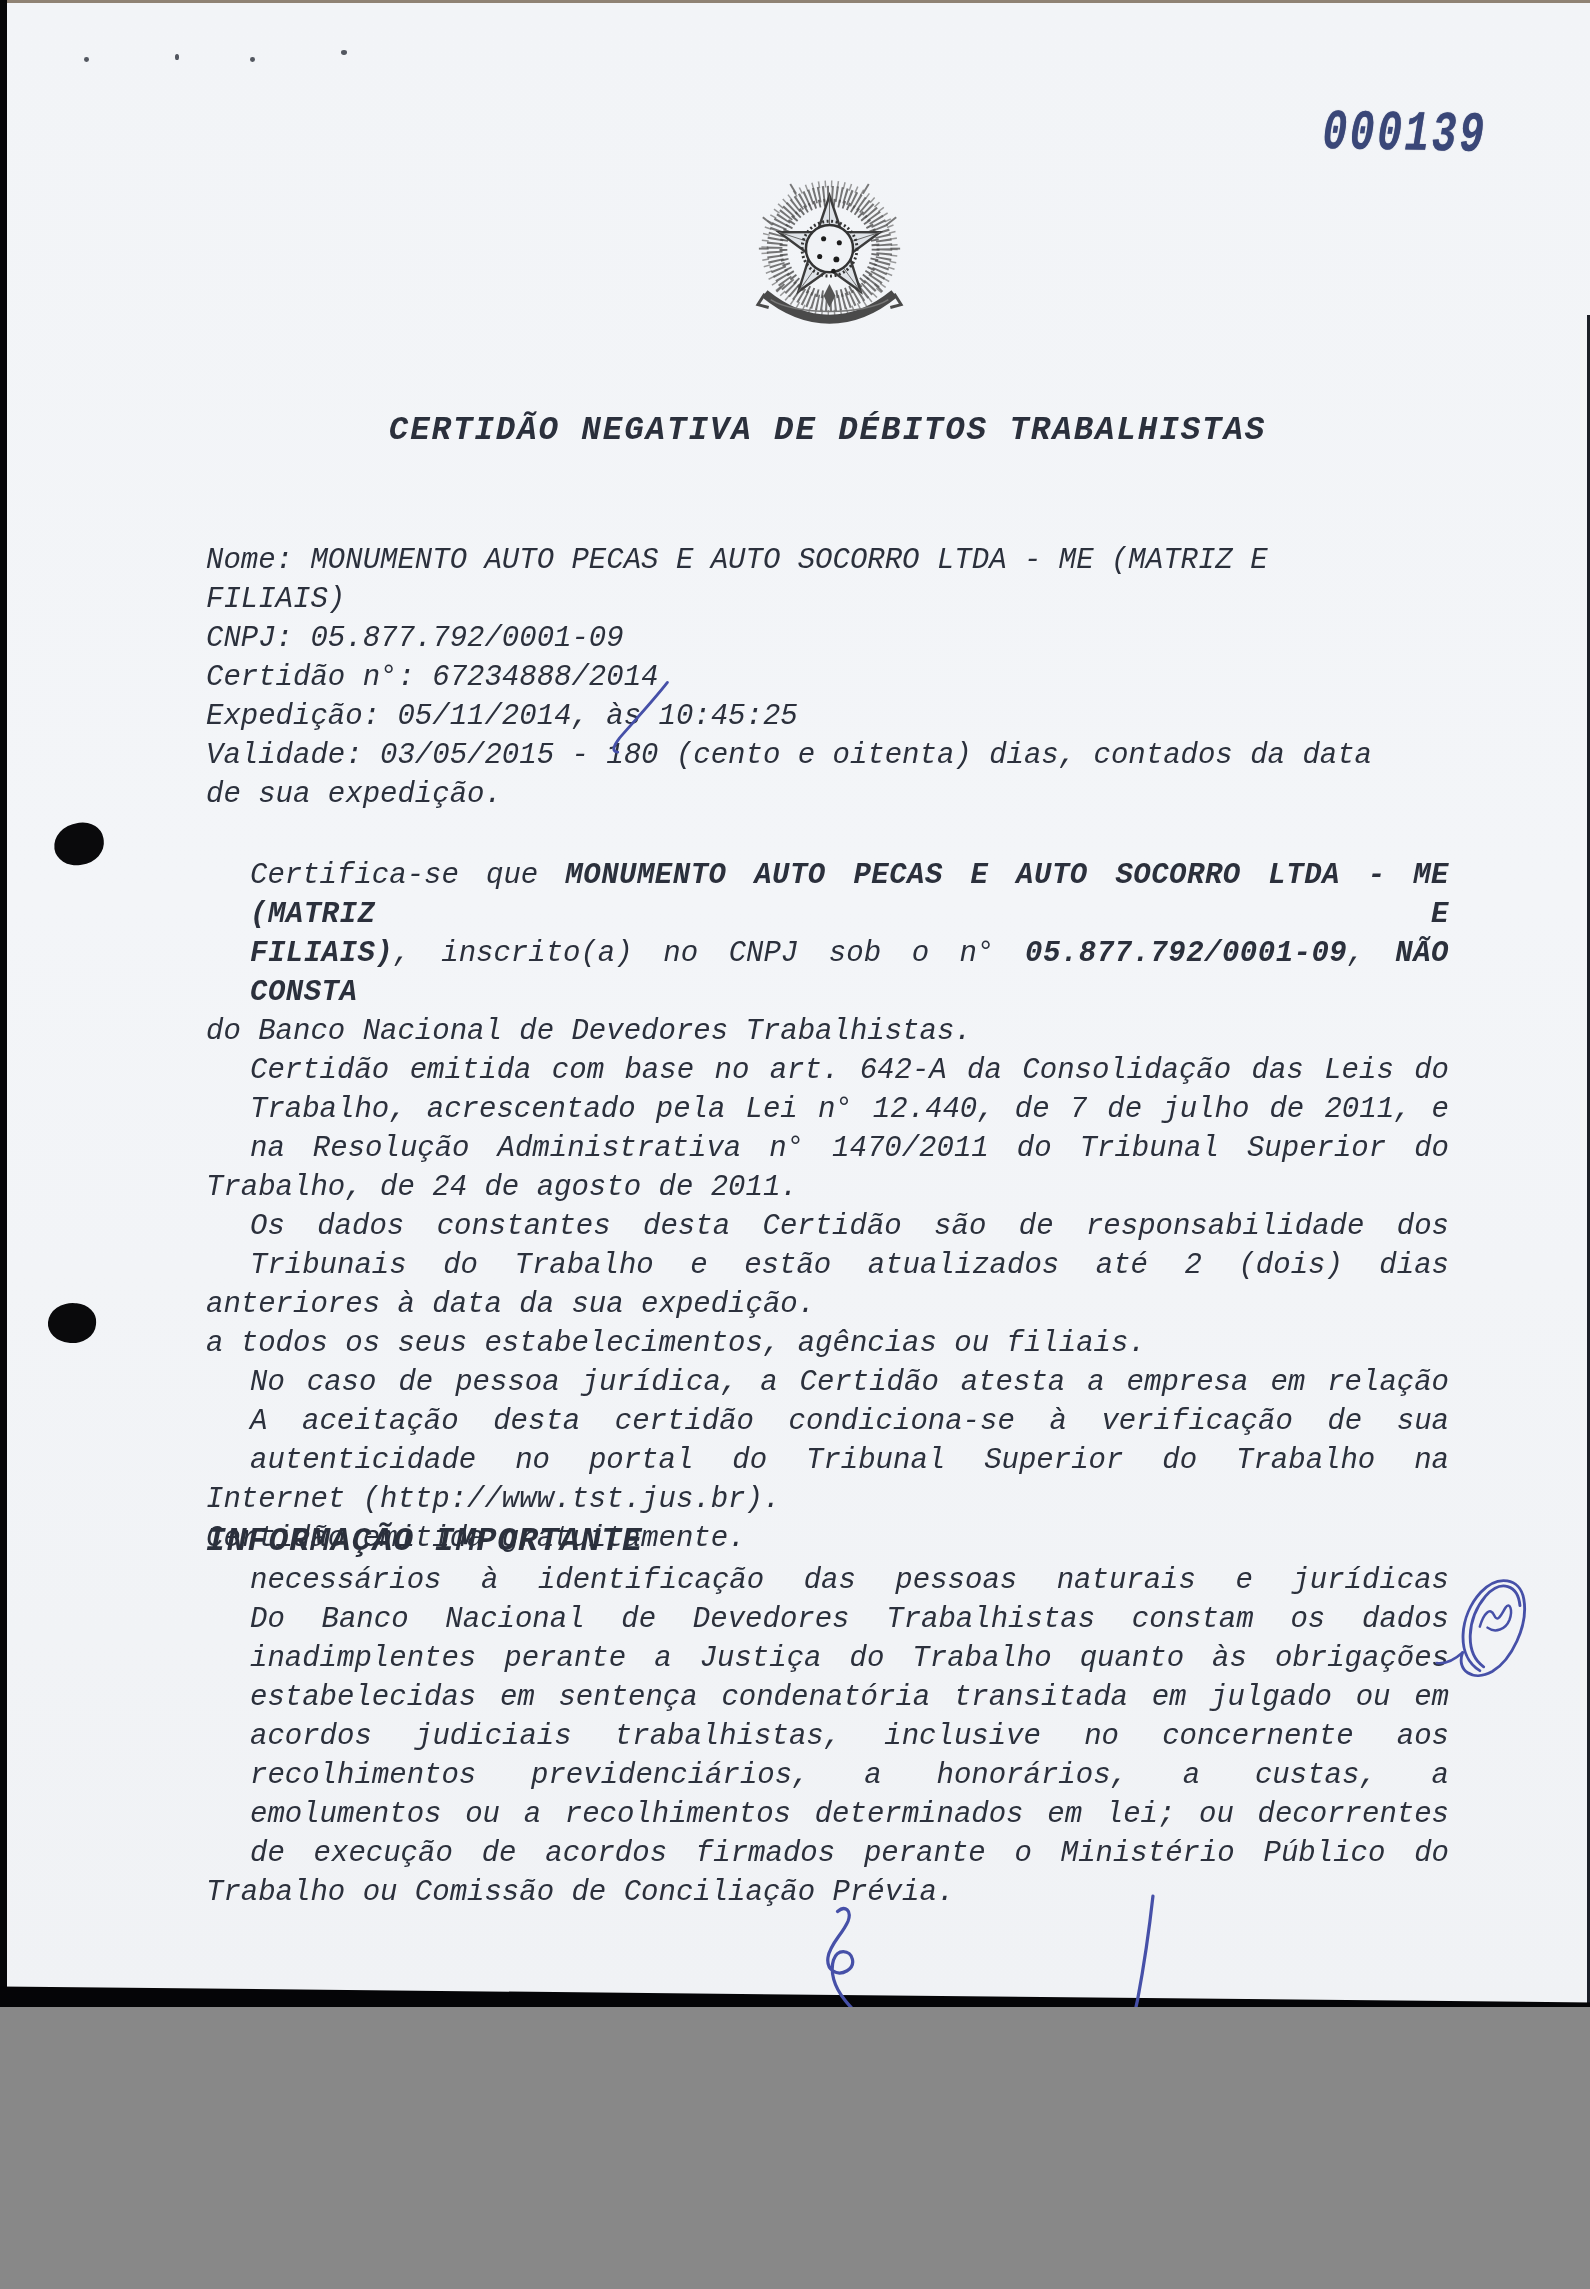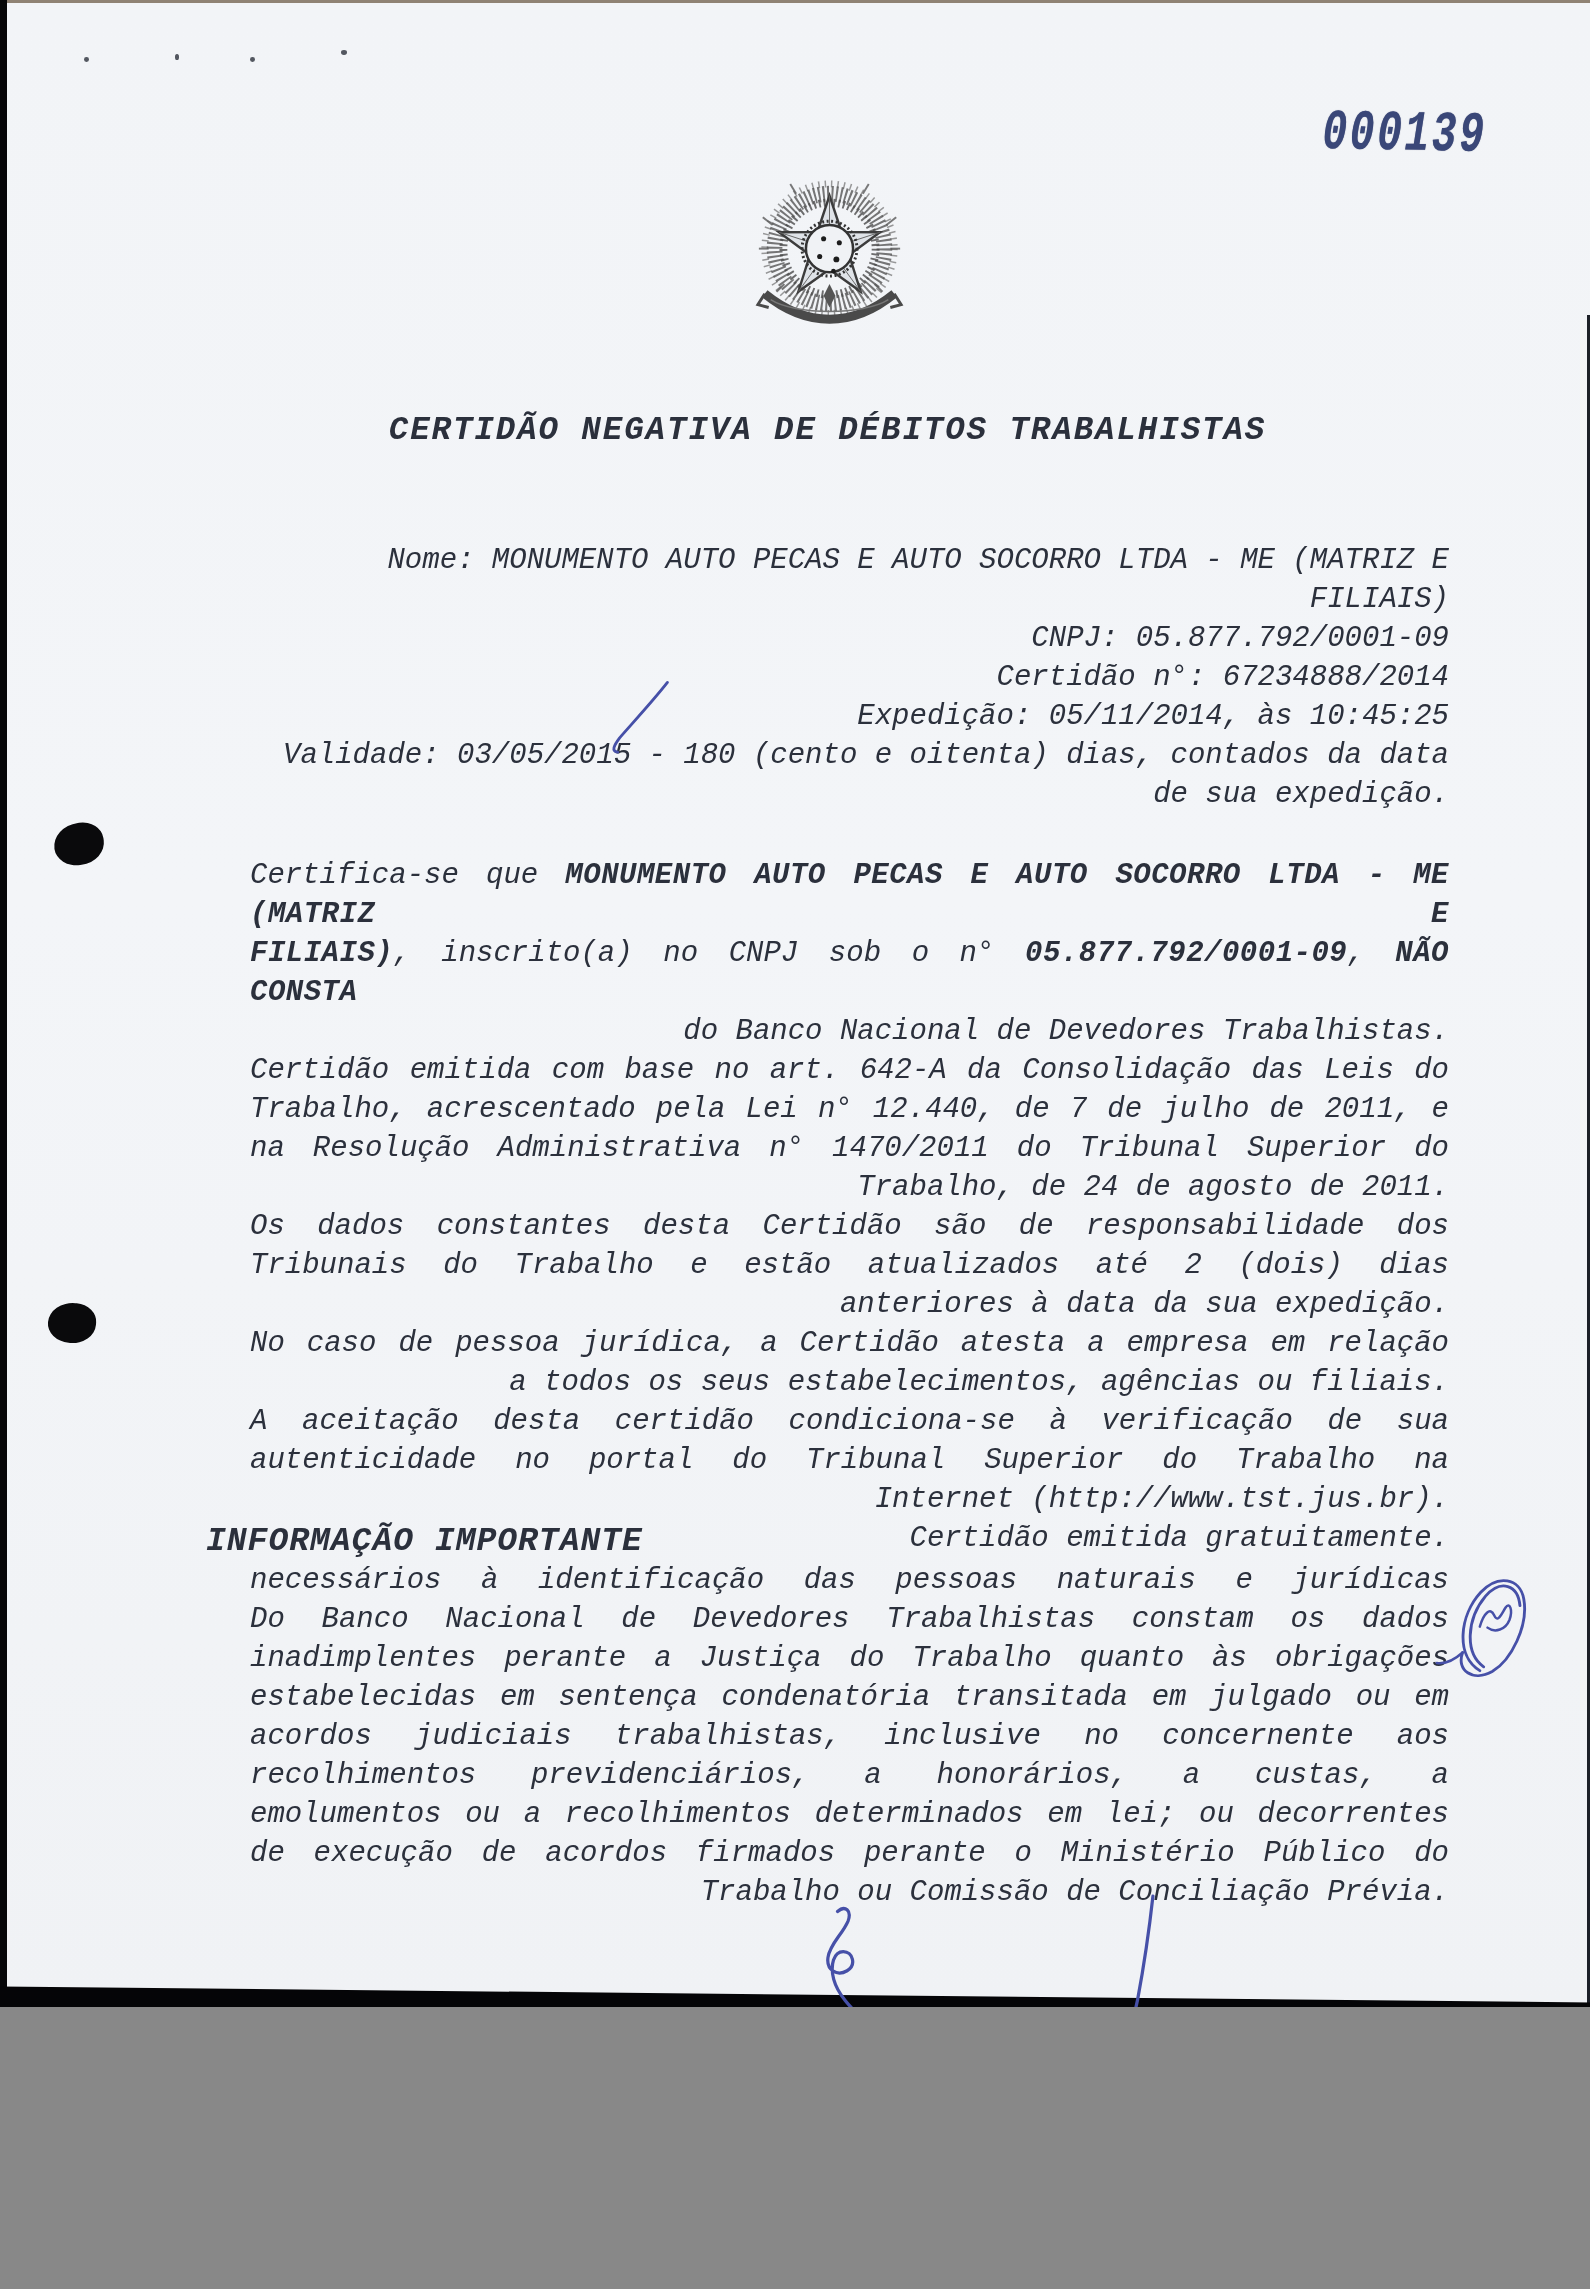--- a/index.html
+++ b/index.html
@@ -44,21 +44,21 @@
     line-height:39px;white-space:nowrap;
   }
   .tblock{position:absolute;left:206px;width:1243px;font-size:29px;line-height:39px;}
   .tblock.header{top:541px;}
   .tblock.cert{top:856px;}
   .tblock.info{top:1561px;}
   .info-heading{
     position:absolute;left:206px;top:1522px;
     font-size:33px;line-height:39px;font-weight:bold;letter-spacing:1px;
   }
-  .tline{min-height:39px;text-align:right;}
+  .tline{min-height:39px;}
   .tline.just{text-align:justify;text-align-last:justify;margin-left:44px;}
   .tline .b{font-weight:bold;letter-spacing:0.5px;}
 
   
   .pen{stroke:var(--pen-blue);fill:none;stroke-linecap:round;stroke-linejoin:round;}
   .overlay{position:absolute;left:0;top:0;pointer-events:none;}
 </style>
 </head>
 <body>
 
@@ -132,22 +132,22 @@
       <div class="tline just"><span>Certifica-se que </span><span class="b">MONUMENTO AUTO PECAS E AUTO SOCORRO LTDA - ME (MATRIZ E</span></div>
       <div class="tline just"><span class="b">FILIAIS)</span><span>, inscrito(a) no CNPJ sob o n° </span><span class="b">05.877.792/0001-09</span><span>, </span><span class="b">NÃO CONSTA</span></div>
       <div class="tline"><span>do Banco Nacional de Devedores Trabalhistas.</span></div>
       <div class="tline just"><span>Certidão emitida com base no art. 642-A da Consolidação das Leis do</span></div>
       <div class="tline just"><span>Trabalho, acrescentado pela Lei n° 12.440, de 7 de julho de 2011, e</span></div>
       <div class="tline just"><span>na Resolução Administrativa n° 1470/2011 do Tribunal Superior do</span></div>
       <div class="tline"><span>Trabalho, de 24 de agosto de 2011.</span></div>
       <div class="tline just"><span>Os dados constantes desta Certidão são de responsabilidade dos</span></div>
       <div class="tline just"><span>Tribunais do Trabalho e estão atualizados até 2 (dois) dias</span></div>
       <div class="tline"><span>anteriores à data da sua expedição.</span></div>
+      <div class="tline"><span>a todos os seus estabelecimentos, agências ou filiais.</span></div>
       <div class="tline just"><span>No caso de pessoa jurídica, a Certidão atesta a empresa em relação</span></div>
-      <div class="tline"><span>a todos os seus estabelecimentos, agências ou filiais.</span></div>
       <div class="tline just"><span>A aceitação desta certidão condiciona-se à verificação de sua</span></div>
       <div class="tline just"><span>autenticidade no portal do Tribunal Superior do Trabalho na</span></div>
       <div class="tline"><span>Internet (http://www.tst.jus.br).</span></div>
       <div class="tline"><span>Certidão emitida gratuitamente.</span></div>
     </div>
 
   <div class="info-heading">INFORMAÇÃO IMPORTANTE</div>
   <div class="tblock info">
       <div class="tline just"><span>necessários à identificação das pessoas naturais e jurídicas</span></div>
       <div class="tline just"><span>Do Banco Nacional de Devedores Trabalhistas constam os dados</span></div>

